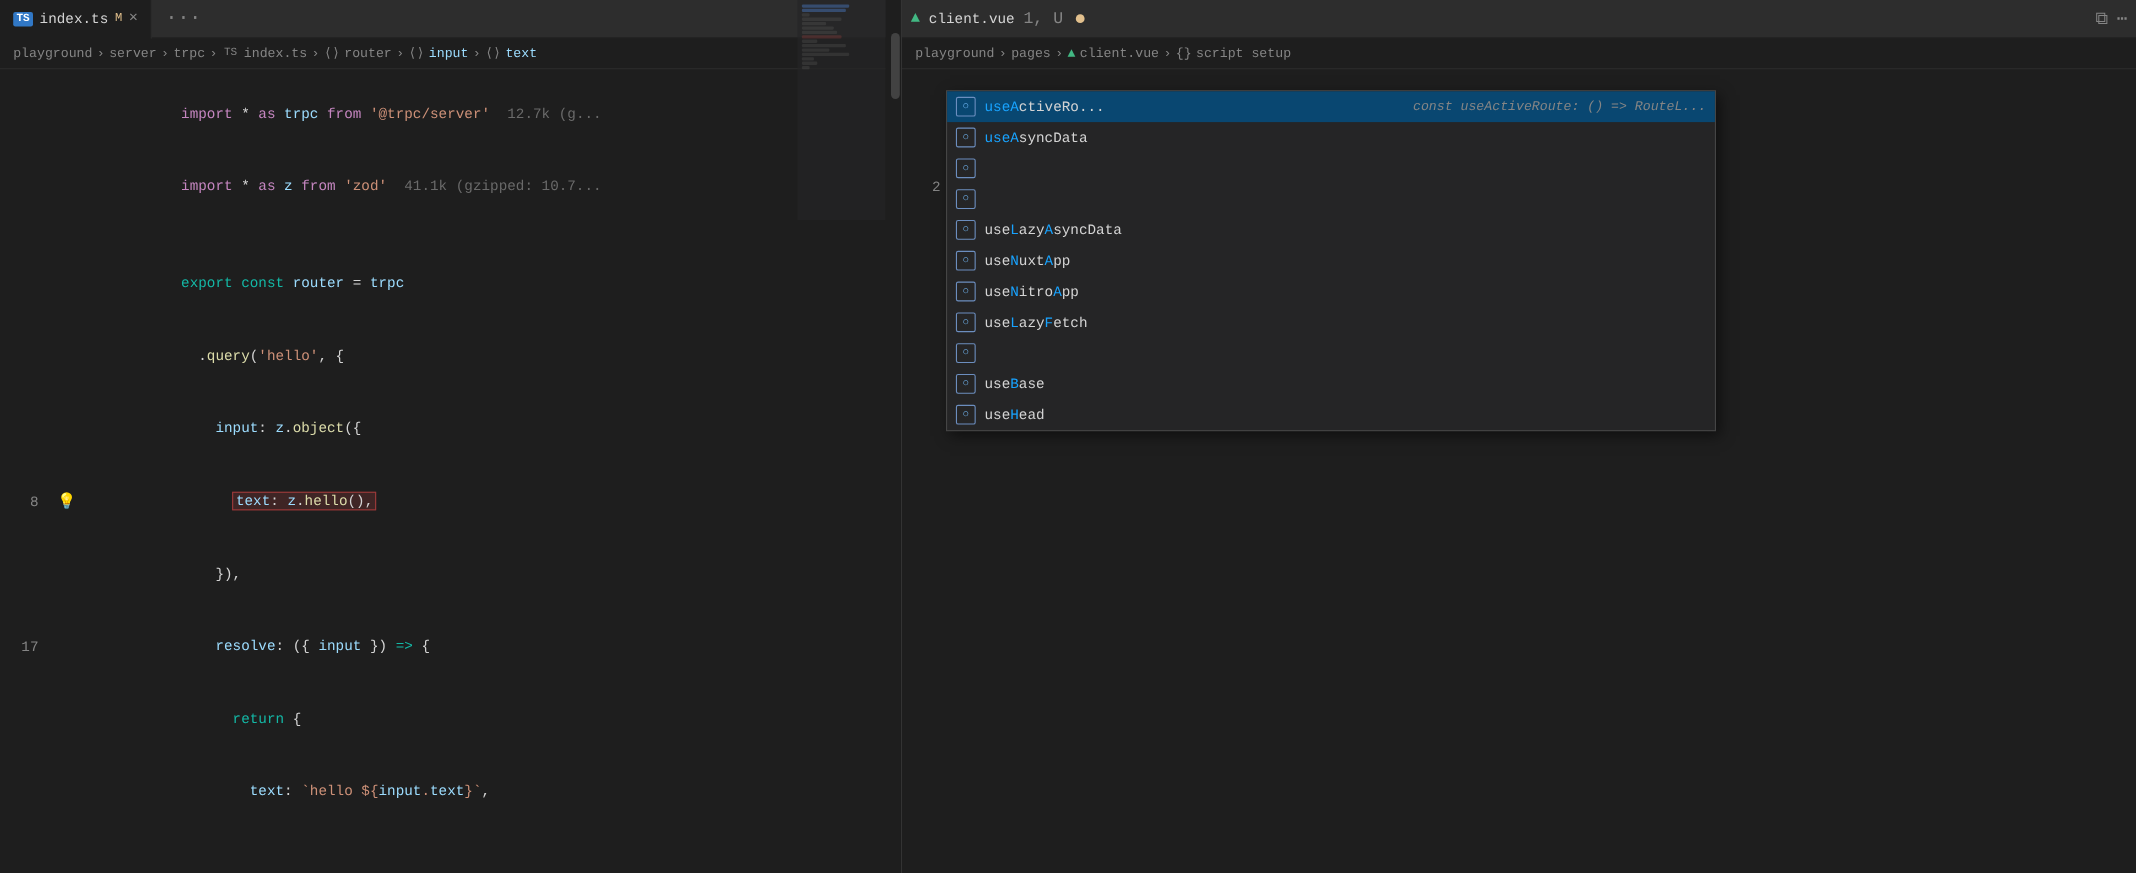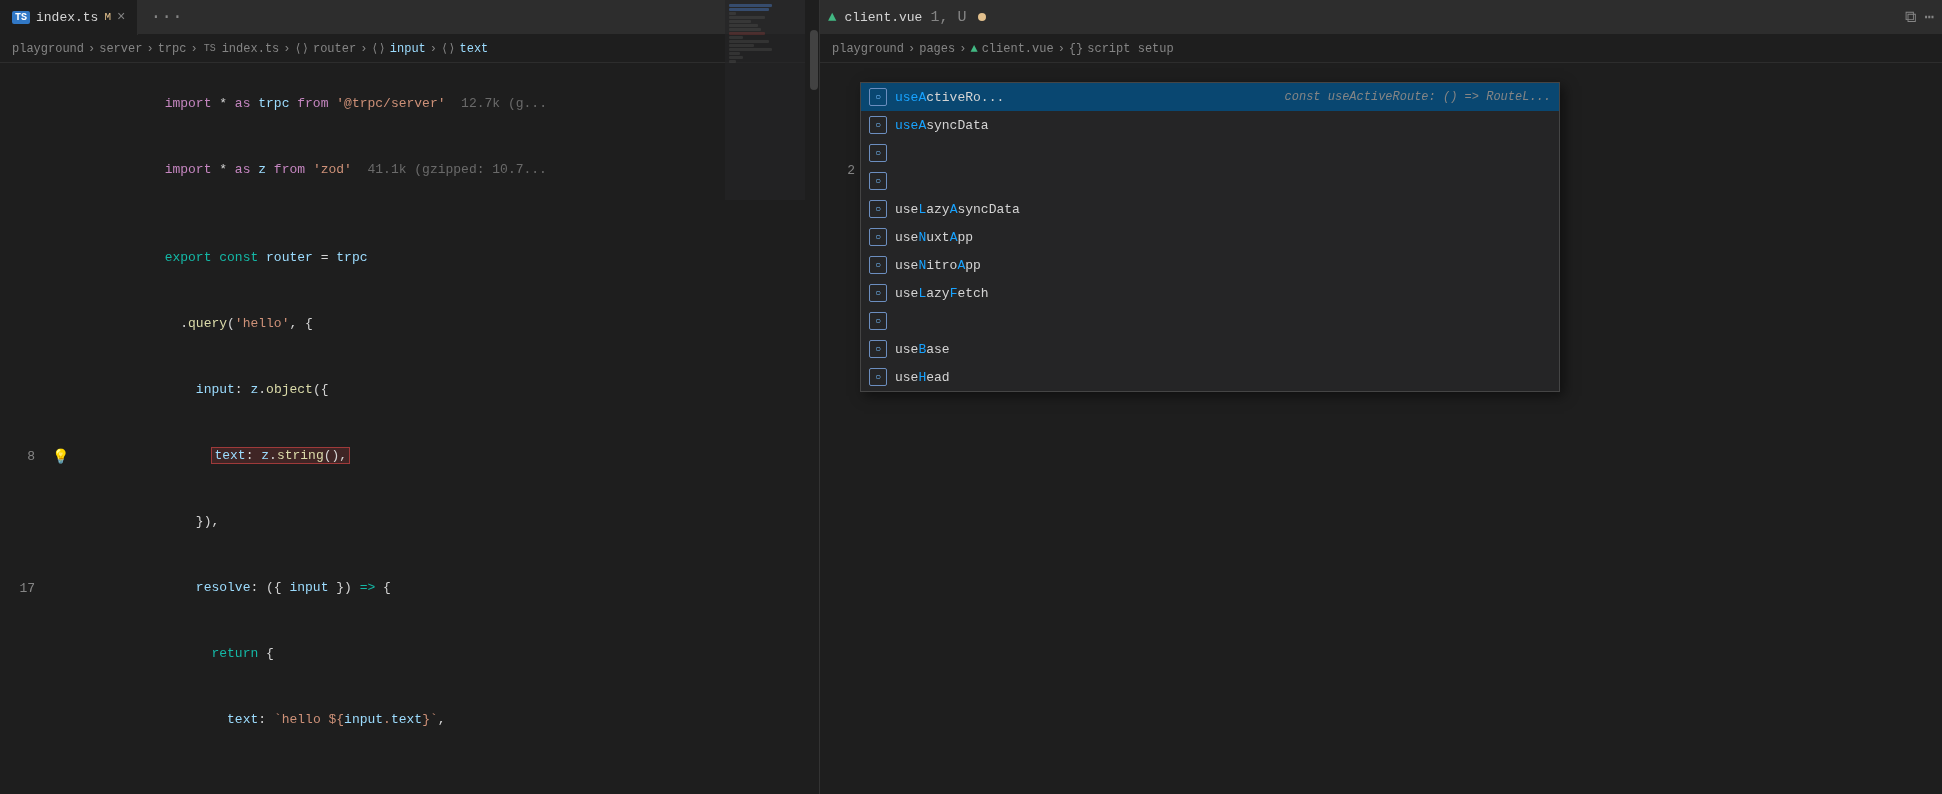--- a/index.html
+++ b/index.html
@@ -378,21 +378,21 @@
             <span>    </span><span class="prop">input</span><span>: </span><span class="var">z</span><span>.</span><span class="method">object</span><span>({</span>
           </span>
         </div>
 
         <div class="code-line">
           <span class="line-number" style="color:#858585;">8</span>
           <span class="gutter-icon">
             <span class="light-bulb">💡</span>
           </span>
           <span class="line-content">
-            <span>      </span><span style="background:rgba(255,80,80,0.15); border: 1px solid rgba(255,80,80,0.5); padding: 0 2px;"><span class="prop">text</span><span>: </span><span class="var">z</span><span>.</span><span class="method">string</span><span>(),</span></span>
+            <span>      </span><span style="background:rgba(255,80,80,0.15); border: 1px solid rgba(255,80,80,0.5); padding: 0 2px;"><span class="prop">text</span><span>: </span><span class="var">z</span><span>.</span><span class="method">hello</span><span>(),</span></span>
           </span>
         </div>
 
         <div class="code-line">
           <span class="line-number"></span>
           <span class="gutter-icon"></span>
           <span class="line-content">
             <span>    }),</span>
           </span>
         </div>

